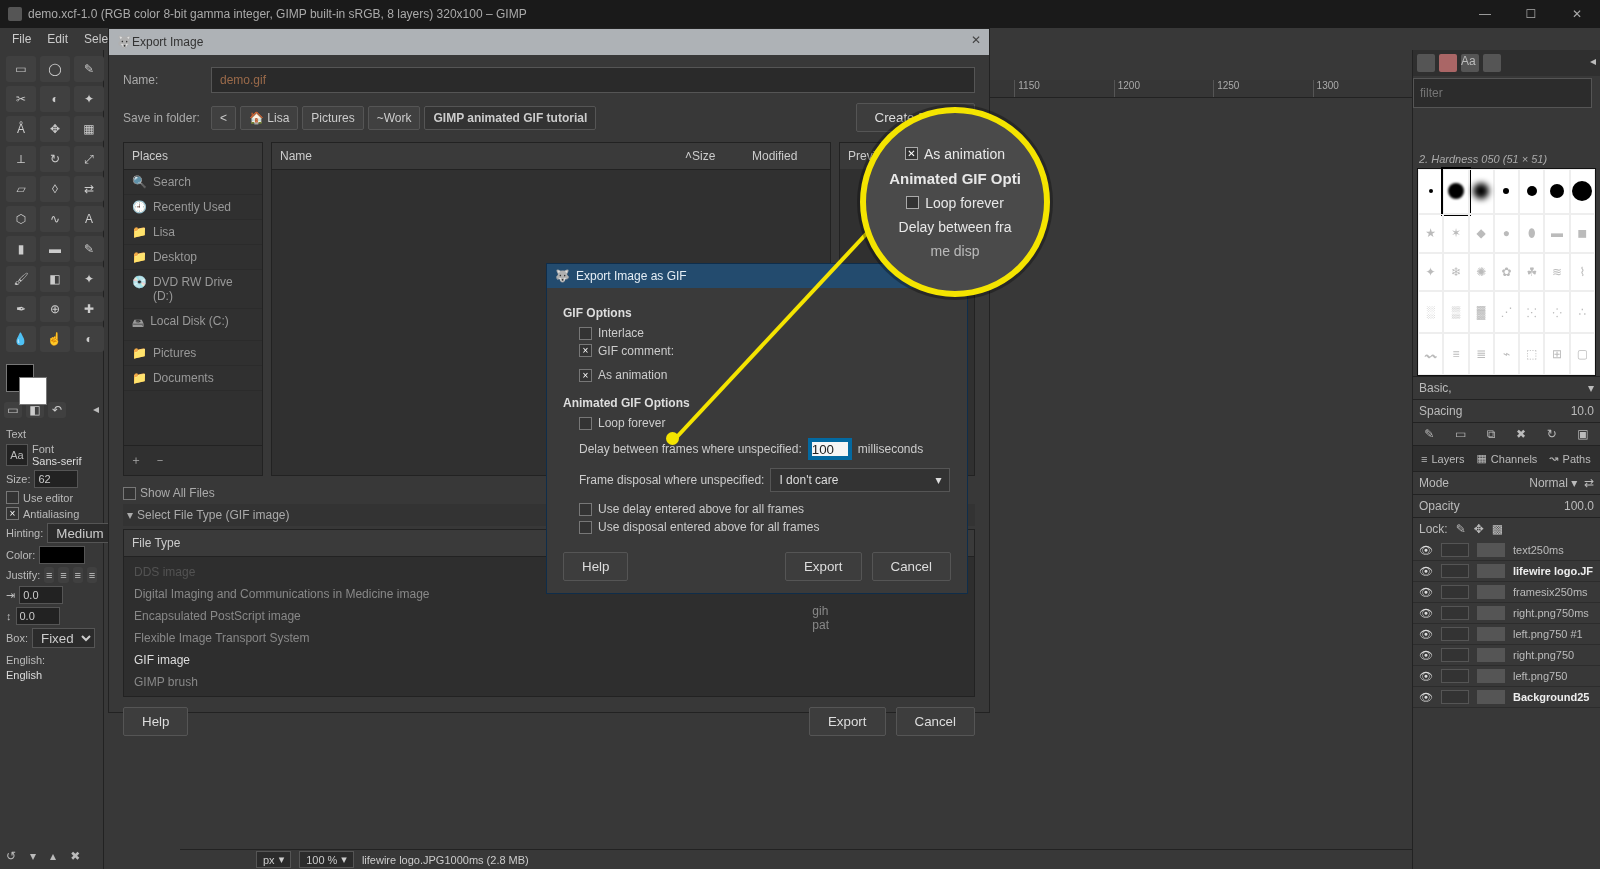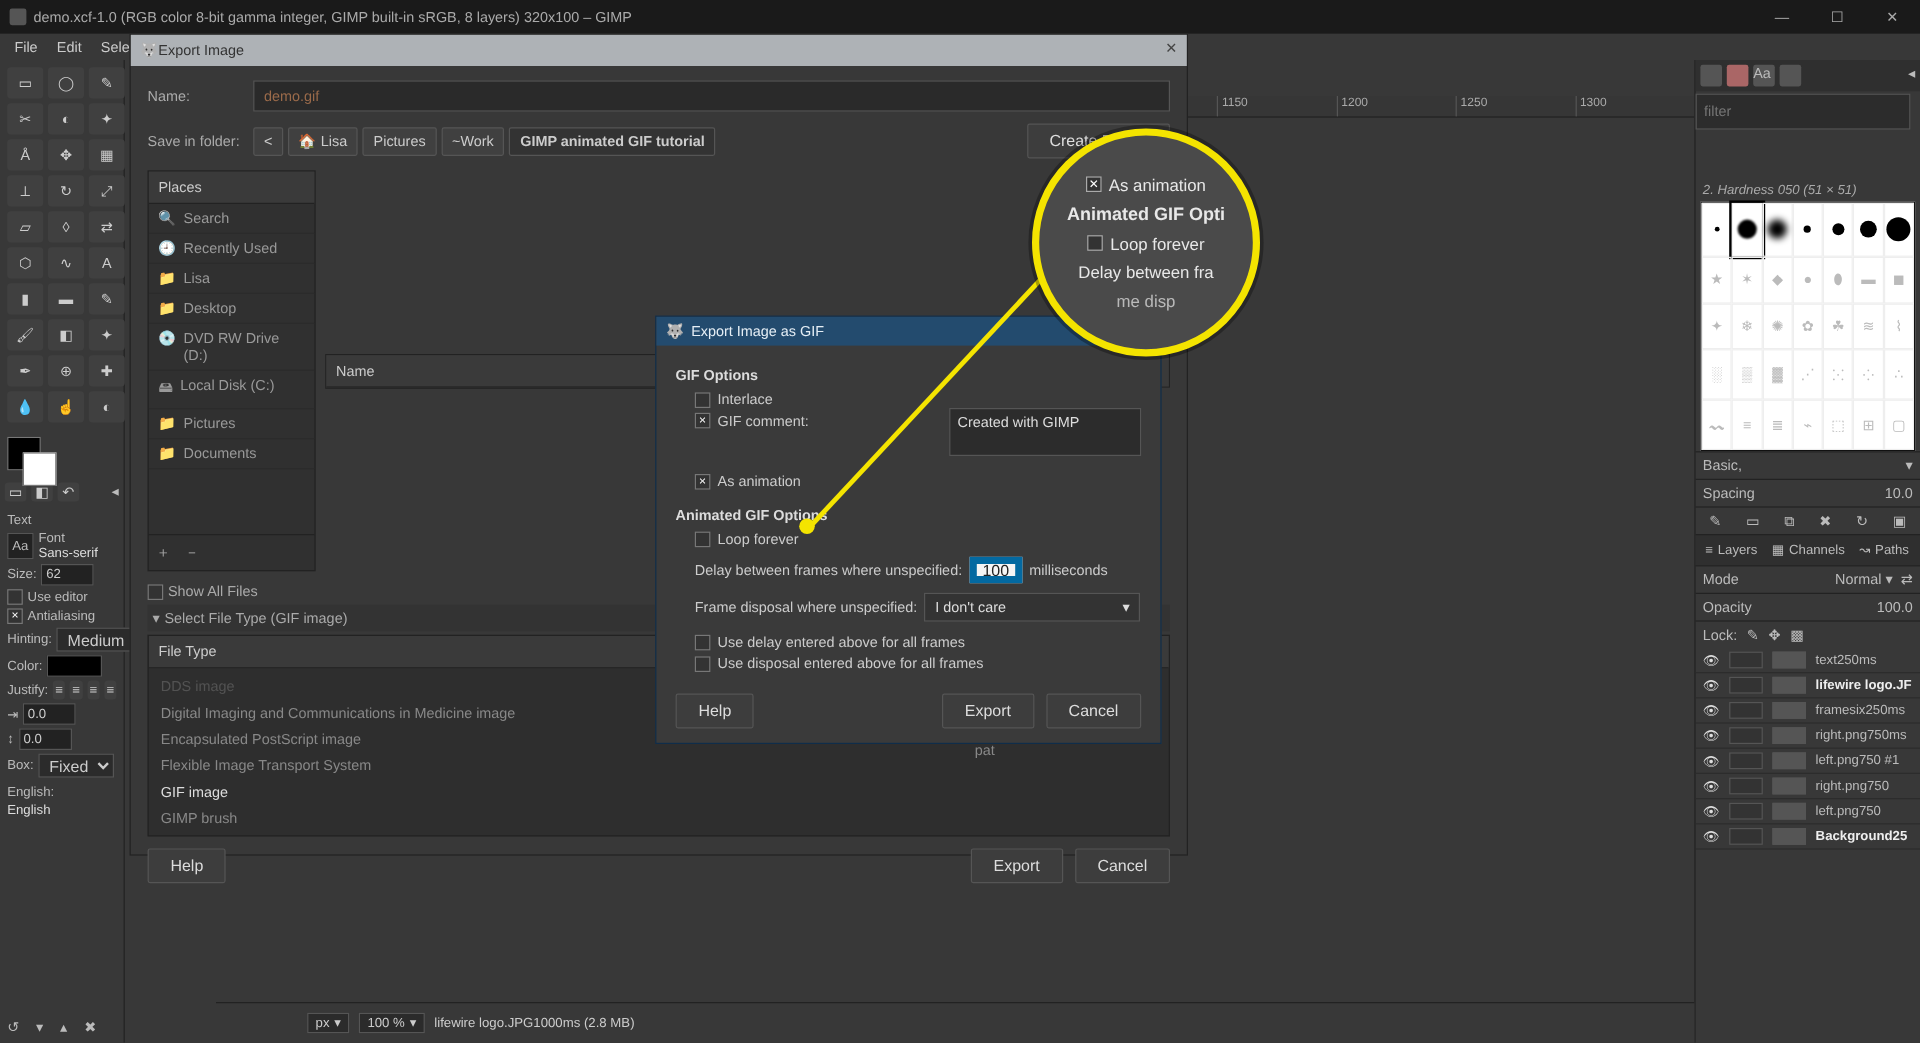--- a/index.html
+++ b/index.html
@@ -23,38 +23,38 @@
 
 
 .export-dlg { position: absolute; left: 108px; top: -22px; width: 882px; height: 685px; background: #383838; border: 1px solid #222; }
 .export-title { height: 26px; background: #aeb2b6; color: #333; display: flex; align-items: center; padding: 0 8px; font-size: 12px; }
 .export-title .x { position: absolute; right: 8px; top: 4px; color: #444; }
 .export-body { padding: 12px 14px; color: #aaa; }
 .exp-row { display: flex; align-items: center; margin-bottom: 10px; gap: 8px; }
 .name-box { flex: 1; height: 26px; background: #2a2a2a; border: 1px solid #555; color: #876; padding: 0 8px; display:flex; align-items:center; }
 .breadcrumb { display: flex; gap: 4px; }
 .crumb { background: #404040; border: 1px solid #555; padding: 4px 8px; border-radius: 2px; color: #ccc; }
-.file-pane { display: flex; margin-top: 6px; gap: 8px; align-items: center; }
+.file-pane { display: flex; margin-top: 6px; gap: 8px; }
 .places { width: 140px; background: #303030; border: 1px solid #222; }
 .col-head { background: #3a3a3a; padding: 6px 8px; color: #ccc; border-bottom: 1px solid #222; }
 .place-itm { padding: 5px 8px; color: #999; border-bottom: 1px solid #2b2b2b; display:flex; gap:6px; }
 .filetype-list { padding: 4px 0; color: #888; }
 .ft-item { padding: 4px 10px; }
 .btn { background: #3d3d3d; border: 1px solid #555; color: #ddd; padding: 6px 18px; border-radius: 2px; }
 .btnrow { display: flex; gap: 10px; justify-content: flex-end; margin-top: 10px; }
 
 
 .gif-dlg { position: absolute; left: 546px; top: 213px; width: 422px; background: #3a3a3a; border: 1px solid #0f2d4a; z-index: 10; }
 .gif-title { background: #234b6e; color: #e5eef5; display:flex; align-items:center; padding: 4px 8px; height: 24px; gap: 6px; font-size: 12px; }
 .gif-body { padding: 14px 16px 12px; color: #ccc; font-size: 12px; }
 .ghdr { color: #ddd; font-weight: 600; margin: 4px 0 6px; }
 .sub { margin-left: 16px; margin-bottom: 4px; display:flex; align-items:center; gap:6px; }
 .chk { width: 13px; height: 13px; border: 1px solid #777; background: #333; display:inline-flex; align-items:center; justify-content:center; color:#fff; font-size:10px; }
 .txtbox { background: #2c2c2c; border: 1px solid #555; color: #ddd; padding: 4px 6px; }
-.delay-spin { width: 44px; height: 22px; background: #f5f5f5; color: #222; border: 6px solid #0369a1; text-align:center; }
+.delay-spin { width: 44px; height: 22px; background: #f5f5f5; color: #222; border: 4px solid #0369a1; }
 .combo { width: 180px; height: 24px; background: #333; border: 1px solid #555; color: #ddd; display:flex; align-items:center; justify-content:space-between; padding: 0 8px; }
 
 
 .rpanel { position: absolute; right: 0; top: 0; width: 188px; bottom: 0; background: #383838; border-left: 1px solid #222; }
 .tabbar { display:flex; gap: 4px; padding: 4px; background: #2f2f2f; }
 .tabico { width: 18px; height: 18px; background: #555; border-radius: 2px; }
 .brush-label { padding: 3px 6px; font-style: italic; color:#aaa; font-size:11px;margin-top:40px; }
 .brush-grid { background: #fff; height: 208px; margin: 0 4px; border: 1px solid #111; display:grid; grid-template-columns: repeat(7,1fr); gap:0; }
 .bcell { border: 1px solid #eee; display:flex; align-items:center; justify-content:center; }
 .b-blob { width: 16px; height: 16px; border-radius: 50%; background: #000; }
@@ -63,21 +63,21 @@
 .ltab { display:flex; align-items:center; gap:4px; padding:2px 4px; }
 .layer-row { display:flex; align-items:center; gap:8px; padding:3px 6px; border-bottom:1px solid #2c2c2c; font-size:11px; }
 .eye { width:14px; color:#ddd; }
 .lthumb { width:28px; height:14px; background:#333; border:1px solid #555; }
 .bold { font-weight:600; color:#eee; }
 
 
 .canvas-ruler { position:absolute; left:180px; top:30px; right:188px; height:18px; background:#363636; border-bottom:1px solid #222; font-size:10px; color:#aaa; display:flex; }
 .tick { width:150px; border-left:1px solid #555; padding-left:3px; }
 
-.status { position:absolute; left:180px; right:188px; bottom:0; height:34px; background:#383838; border-top:1px solid #222; display:flex; align-items:center; gap:8px; padding:0 8px; font-size:11px; color:#ccc; }
+.status { position:absolute; left:180px; right:188px; bottom:0; height:20px; background:#383838; border-top:1px solid #222; display:flex; align-items:center; gap:8px; padding:0 8px; font-size:11px; color:#ccc; }
 .status-box { background:#2b2b2b; border:1px solid #555; padding:1px 6px; display:flex; align-items:center; gap:4px; }
 
 
 .mag { position:absolute; left:860px; top:57px; width:190px; height:190px; border: 6px solid #f4e400; border-radius: 50%; background: #4a4a4a; z-index: 30; overflow:hidden; display:flex; flex-direction:column; align-items:center; justify-content:center; color:#e8e8e8; box-shadow: 0 0 0 3px rgba(0,0,0,.3); }
 .mag .ln { margin: 4px 0; font-size:14px; display:flex; align-items:center; gap:6px; }
 .mag .hd { font-weight:700; font-size:15px; }
 .leader { position:absolute; z-index:29; pointer-events:none; }
 .dot { width:13px; height:13px; border-radius:50%; background:#f4e400; position:absolute; z-index:30; }
 </style>
 </head>
@@ -343,23 +343,20 @@
       <div class="ghdr">GIF Options</div>
       <div class="sub">
           <span class="chk"></span>
           <span>Interlace</span>
         </div>
       <div class="sub" style="align-items:flex-start">
         <span class="chk">×</span>
         <span>GIF comment:</span>
         <div style="flex:1"></div>
       </div>
-      <div style="margin-left:auto;margin-top:-22px;margin-bottom:8px;float:right">
-        <div class="txtbox" style="width:160px;height:40px">Created with GIMP</div>
-      </div>
       <div style="clear:both;height:6px"></div>
       <div class="sub">
           <span class="chk">×</span>
           <span>As animation</span>
         </div>
 
       <div class="ghdr" style="margin-top:14px">Animated GIF Options</div>
       <div class="sub">
           <span class="chk"></span>
           <span>Loop forever</span>

